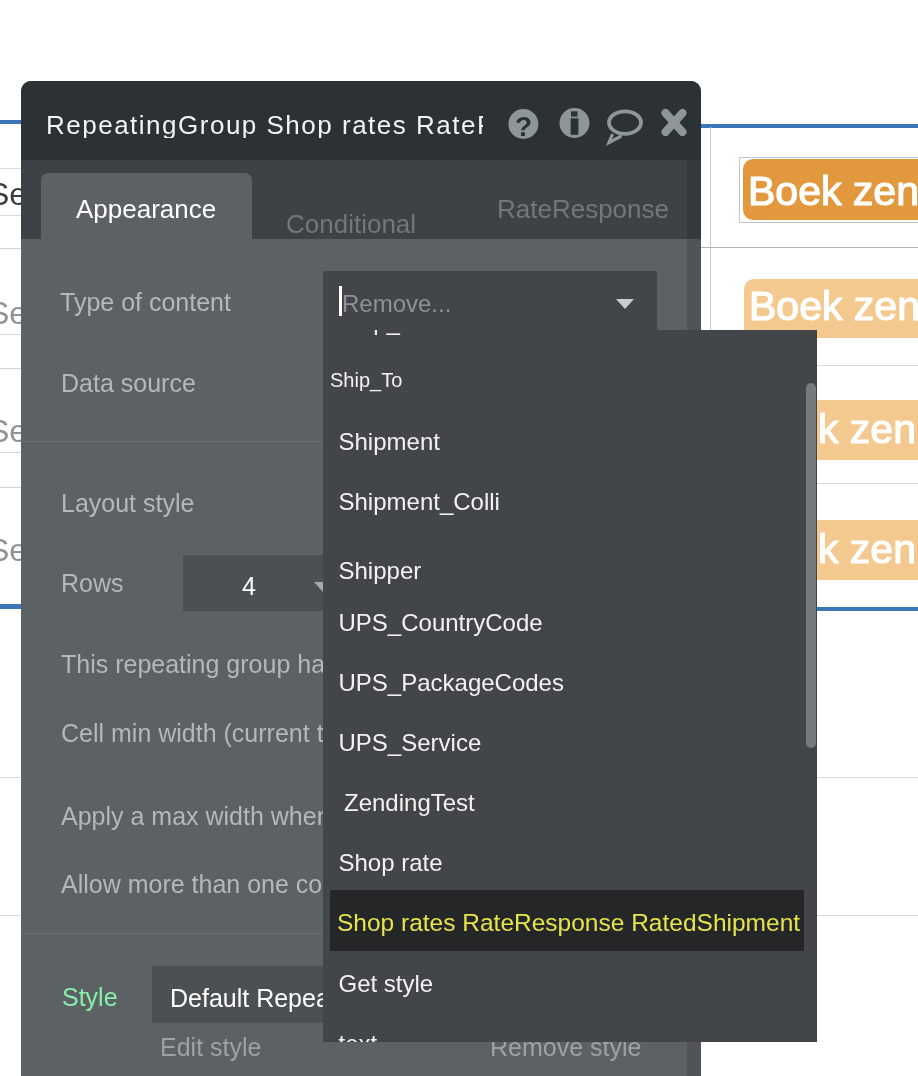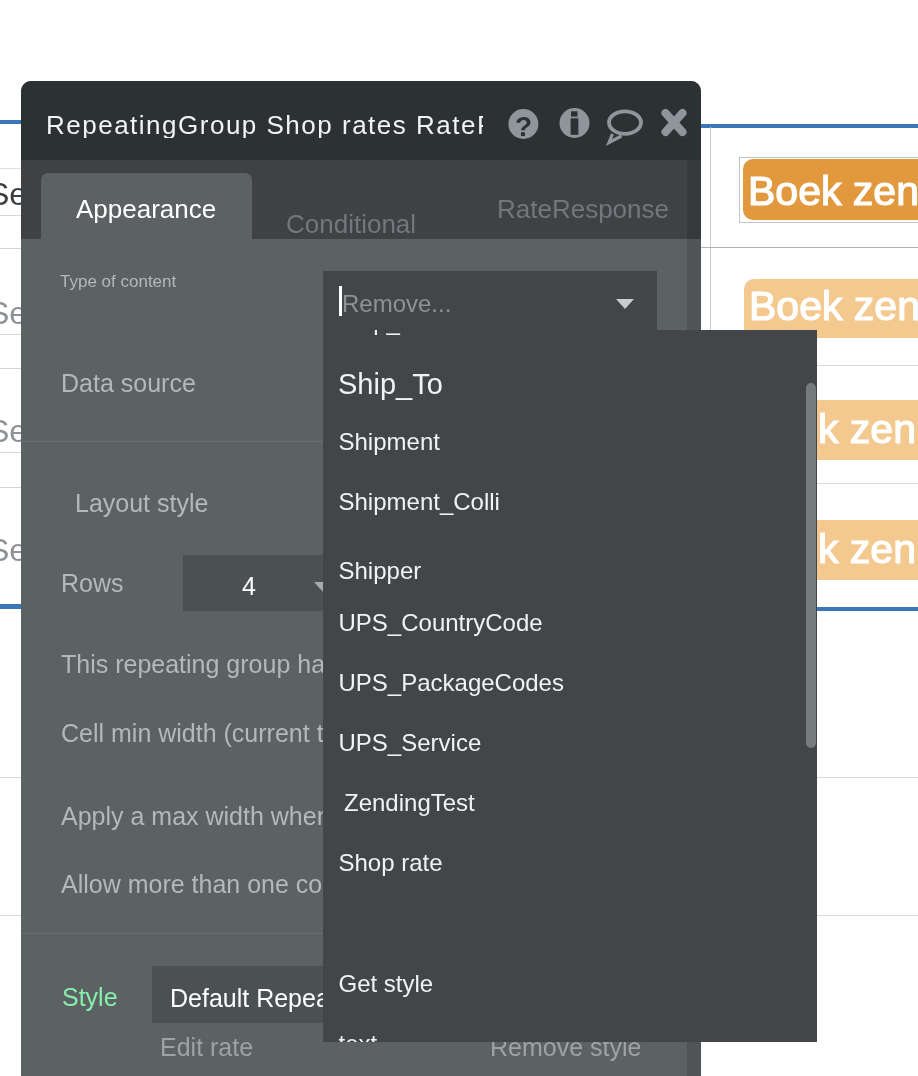--- a/index.html
+++ b/index.html
@@ -69,57 +69,60 @@
       </g>
     </svg>
 
     <div class="abs" style="left:0;top:79px;width:680px;height:79px;background:#3e4245;"></div>
     <div class="abs" style="left:20px;top:92px;width:211px;height:66px;background:#5c6164;border-radius:7px 7px 0 0;"></div>
     <div class="t" style="left:55px;top:115px;font-size:26px;color:#fff;">Appearance</div>
     <div class="t" style="left:265px;top:115px;font-size:26px;color:#71777b;margin-top:15px;">Conditional</div>
     <div class="t" style="left:476px;top:115px;font-size:26px;color:#71777b;">RateResponse</div>
     <div class="abs" style="left:666px;top:79px;width:14px;height:921px;background:rgba(0,0,0,0.13);"></div>
 
-    <div class="t" style="left:39px;top:192px;font-size:17px;color:#b3b8bb;">Type of content</div>
+    <div class="t" style="left:39px;top:209px;font-size:25px;color:#b3b8bb;">Type of content</div>
     <div class="t" style="left:40px;top:290px;font-size:25px;color:#b3b8bb;">Data source</div>
     <div class="abs" style="left:0;top:360px;width:680px;height:1px;background:#6a6f72;"></div>
-    <div class="t" style="left:40px;top:410px;font-size:25px;color:#b3b8bb;margin-left:14px;">Layout style</div>
+    <div class="t" style="left:40px;top:410px;font-size:25px;color:#b3b8bb;">Layout style</div>
 
     <div class="abs" style="left:162px;top:474px;width:162px;height:56px;background:#4b5053;"></div>
     <div class="t" style="left:221px;top:493px;font-size:25px;color:#fff;">4</div>
     <div class="abs" style="left:293px;top:501px;width:0;height:0;border-left:9px solid transparent;border-right:9px solid transparent;border-top:10px solid #a5aaad;"></div>
     <div class="t" style="left:40px;top:490px;font-size:25px;color:#b3b8bb;">Rows</div>
     <div class="t" style="left:40px;top:571px;font-size:25px;color:#b3b8bb;">This repeating group has a fixed number of</div>
     <div class="t" style="left:40px;top:640px;font-size:25px;color:#b3b8bb;">Cell min width (current total: 380px)</div>
     <div class="t" style="left:40px;top:723px;font-size:25px;color:#b3b8bb;">Apply a max width when the page is</div>
     <div class="t" style="left:40px;top:791px;font-size:25px;color:#b3b8bb;">Allow more than one column</div>
     <div class="abs" style="left:0;top:852px;width:680px;height:1px;background:#6a6f72;"></div>
 
     <div class="abs" style="left:131px;top:885px;width:214px;height:57px;background:#4b5053;"></div>
     <div class="t" style="left:149px;top:905px;font-size:25px;color:#fff;">Default Repeating gro</div>
     <div class="t" style="left:41px;top:904px;font-size:25px;color:#86efac;">Style</div>
-    <div class="t" style="left:139px;top:954px;font-size:25px;color:#9da2a5;">Edit rate</div>
+    <div class="t" style="left:139px;top:954px;font-size:25px;color:#9da2a5;">Edit style</div>
     <div class="t" style="left:469px;top:954px;font-size:25px;color:#9da2a5;">Remove style</div>
   </div>
 
   <div class="abs" style="left:323px;top:271px;width:334px;height:59px;background:#424649;"></div>
   <div class="t" style="left:342px;top:292px;font-size:24px;color:#8d9295;">Remove...</div>
   <div class="abs" style="left:339px;top:286px;width:2.5px;height:30px;background:#fff;"></div>
   <div class="abs" style="left:616px;top:299px;width:0;height:0;border-left:9.5px solid transparent;border-right:9.5px solid transparent;border-top:10px solid #c9ccce;"></div>
 
   <div class="abs" id="panel" style="left:323px;top:330px;width:494px;height:712px;background:#424649;overflow:hidden;">
     <div class="t" style="left:15.5px;top:-20px;font-size:24px;color:#f1f2f2;">Ship_From</div>
-    <div class="t" style="left:15px;top:40px;font-size:29px;color:#f1f2f2;">Ship_To</div>
+    <div class="t" style="left:7px;top:40px;font-size:20px;color:#f1f2f2;">Ship_To</div>
     <div class="t" style="left:15.5px;top:100px;font-size:24px;color:#f1f2f2;">Shipment</div>
     <div class="t" style="left:15.5px;top:160px;font-size:24px;color:#f1f2f2;">Shipment_Colli</div>
     <div class="t" style="left:15.5px;top:229px;font-size:24px;color:#f1f2f2;">Shipper</div>
     <div class="t" style="left:15.5px;top:341px;font-size:24px;color:#f1f2f2;">UPS_PackageCodes</div>
     <div class="t" style="left:15.5px;top:281px;font-size:24px;color:#f1f2f2;">UPS_CountryCode</div>
     <div class="t" style="left:15.5px;top:401px;font-size:24px;color:#f1f2f2;">UPS_Service</div>
     <div class="t" style="left:21px;top:461px;font-size:24px;color:#f1f2f2;">ZendingTest</div>
     <div class="t" style="left:15.5px;top:521px;font-size:24px;color:#f1f2f2;">Shop rate</div>
+    <div class="abs" style="left:7px;top:560px;width:474px;height:61px;background:#242628;overflow:hidden;">
+        <div class="t" style="left:7px;top:21px;font-size:24.5px;color:#e7e34b;">Shop rates RateResponse RatedShipment</div>
+      </div>
     <div class="t" style="left:15.5px;top:642px;font-size:24px;color:#f1f2f2;">Get style</div>
     <div class="t" style="left:15.5px;top:702px;font-size:24px;color:#f1f2f2;">text</div>
 
     <div class="abs" style="left:483px;top:53px;width:10px;height:365px;background:#757a7d;border-radius:5px;"></div>
   </div>
 
 </div>
 
 </body></html>

